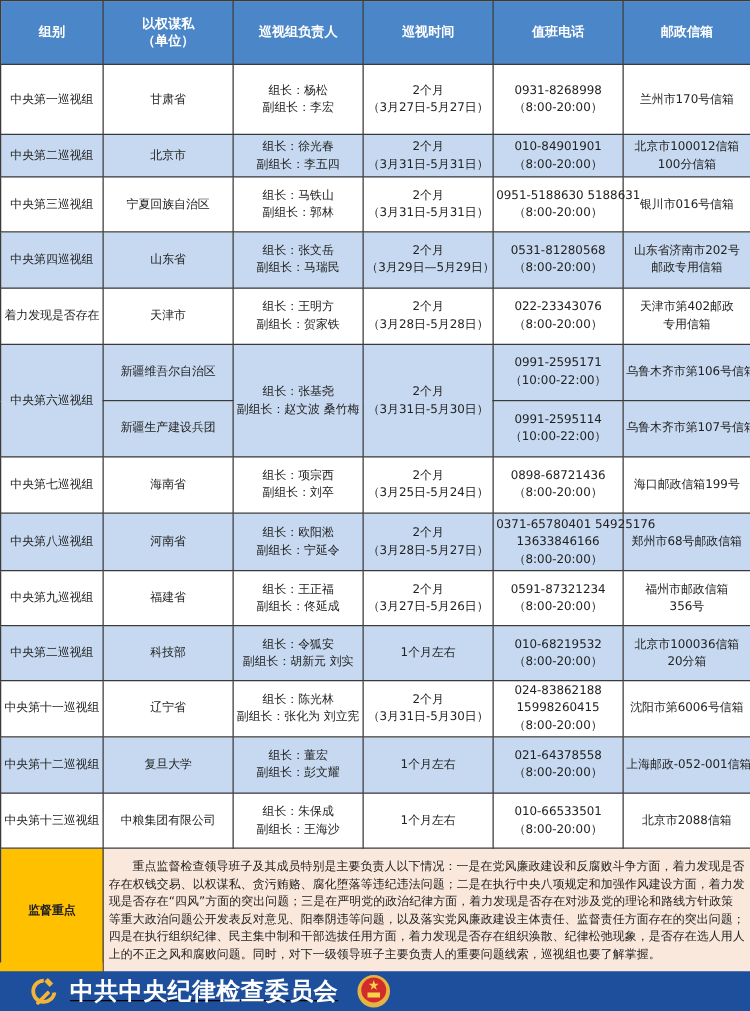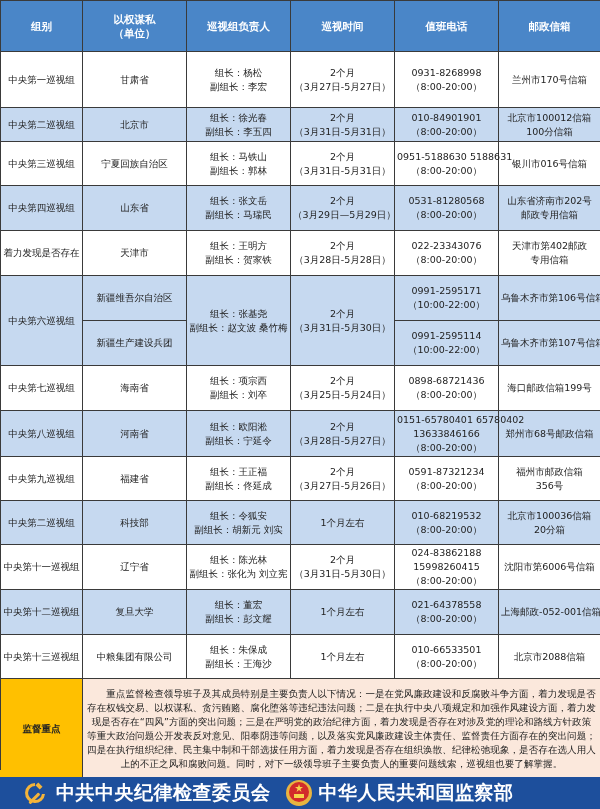--- a/index.html
+++ b/index.html
@@ -6,22 +6,22 @@
   body { width:600px; height:809px; overflow:hidden; background:#ffffff; font-family:"DejaVu Sans", sans-serif; position:relative; }
   table.inspect { position:absolute; left:0; top:0; width:600px; border-collapse:collapse; table-layout:fixed; }
   table.inspect th, table.inspect td { border:1px solid #3a3a3a; text-align:center; vertical-align:middle; padding:0 2px; font-size:9.5px; color:#222; line-height:14px; }
   table.inspect th { background:#4a86c8; color:#ffffff; font-weight:bold; font-size:10.5px; height:50px; }
   tr.blue td { background:#c6d9f0; }
   tr.white td { background:#ffffff; }
   td.phone { color:#555; font-size:9px;margin-top:40px; }
   .line { display:block; white-space:nowrap; }
   td.focus-label { background:#ffc000 !important; color:#333; font-weight:bold; font-size:10px;margin-left:34px; }
   td.focus-text { background:#fbe8dc !important; text-align:left !important; font-size:9px; line-height:13px; padding:6px 4px 6px 4px !important; }
-  .para { text-indent:2em; display:block; letter-spacing:0.1px;text-align:center; }
-  .footer { position:absolute; left:0; top:777px; width:600px; height:32px; background:#1d4f9c; display:flex; align-items:center; }
+  .para { text-indent:2em; display:block; letter-spacing:0.1px; }
+  .footer { position:absolute; left:0; top:777px; width:600px; height:32px; background:#1d4f9c; display:flex; align-items:center;text-decoration:underline; }
   .footer .emblem-party { width:26px; height:26px; margin-left:22px; }
   .footer .title { color:#ffffff; font-weight:bold; font-size:19px; letter-spacing:0.5px; white-space:nowrap; }
   .footer .t1 { margin-left:8px; }
   .footer .emblem-state { width:28px; height:28px; margin-left:14px; }
   .footer .t2 { margin-left:6px; }
   .yellow-tail { position:absolute; left:0; top:770px; width:82px; height:8px; background:#ffc000; }
 </style>
 </head>
 <body>
 
@@ -202,21 +202,21 @@
       <td>河南省</td>
       <td>
           <span class="line">组长：欧阳淞</span>
           <span class="line">副组长：宁延令</span>
         </td>
       <td>
           <span class="line">2个月</span>
           <span class="line">（3月28日-5月27日）</span>
         </td>
       <td class="phone">
-          <span class="line">0151-65780401 65780402</span>
+          <span class="line">0371-65780401 54925176</span>
           <span class="line">13633846166</span>
           <span class="line">（8:00-20:00）</span>
         </td>
       <td>
           <span class="line">郑州市68号邮政信箱</span>
         </td>
     </tr>
     <tr class="white" style="height:44px">
       <td>中央第九巡视组</td>
       <td>福建省</td>
@@ -330,14 +330,13 @@
     <rect x="5" y="17" width="14" height="3" rx="1" transform="rotate(-45 12 18)" fill="#f3b43a"></rect>
     <rect x="14" y="4" width="6" height="4" transform="rotate(45 17 6)" fill="#f3b43a"></rect>
   </svg>
   <span class="title t1">中共中央纪律检查委员会</span>
   <svg class="emblem-state" viewBox="0 0 28 28">
     <circle cx="14" cy="14" r="13" fill="#e8b440"></circle>
     <circle cx="14" cy="13" r="10" fill="#d22b2b"></circle>
     <polygon points="14,5 15,8 18,8 15.5,10 16.5,13 14,11 11.5,13 12.5,10 10,8 13,8" fill="#f7d34a"></polygon>
     <rect x="9" y="15" width="10" height="4" fill="#f7d34a"></rect>
   </svg>
-  <span class="title t2">中华人民共和国监察部</span>
 </div>
 
 </body></html>

